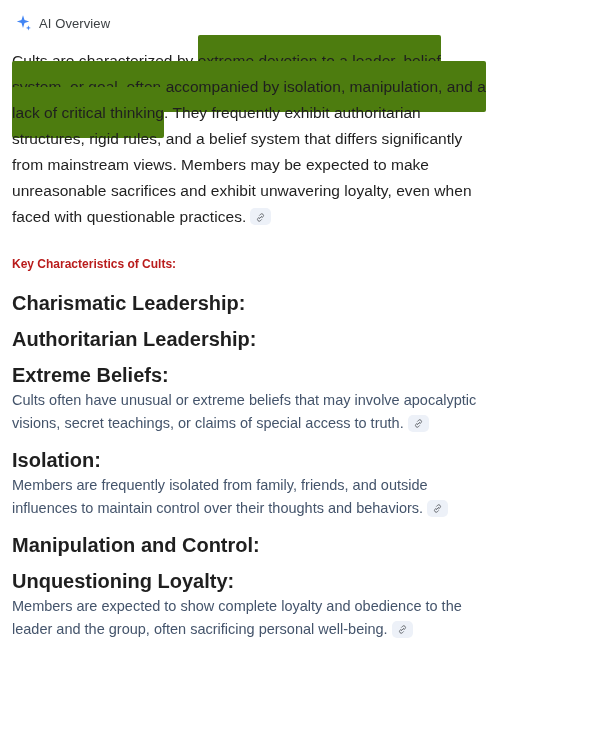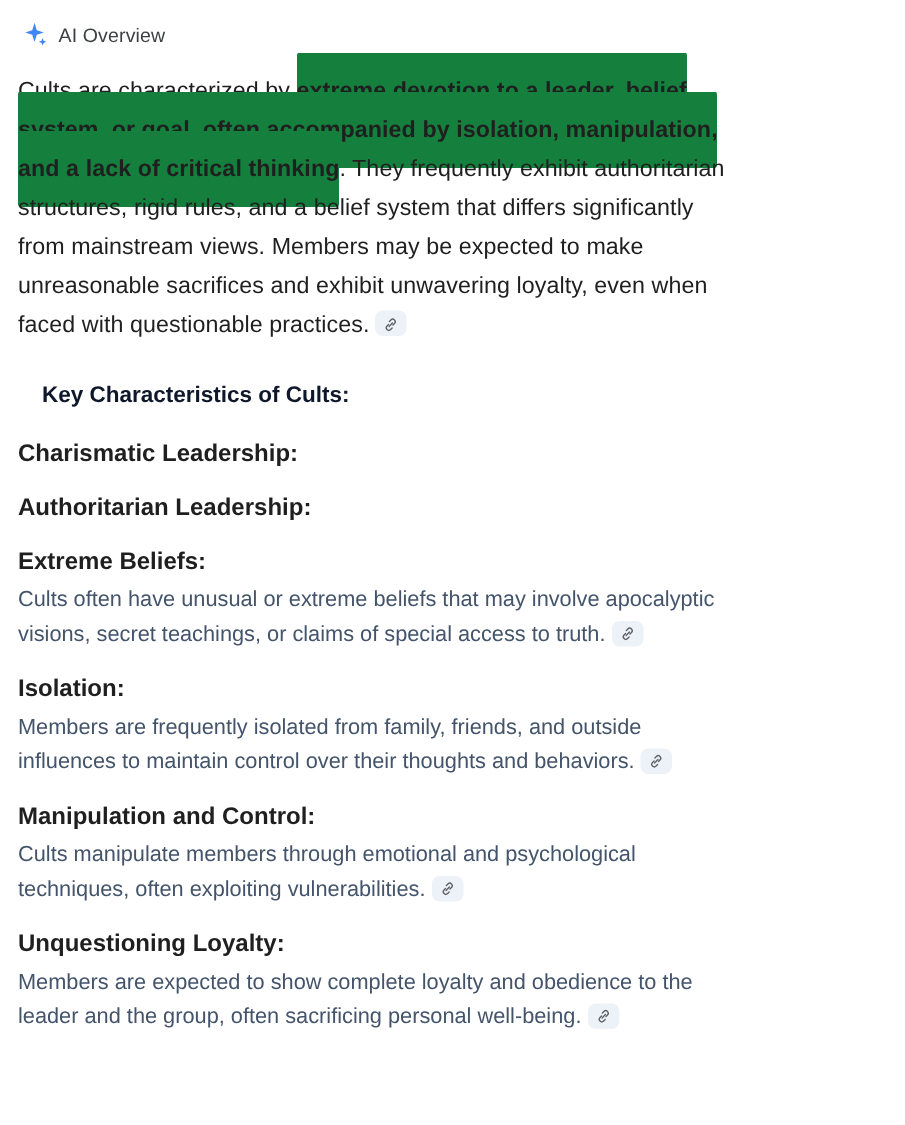--- a/index.html
+++ b/index.html
@@ -43,41 +43,40 @@
 
   
   .intro {
     font-size: 15.5px;
     line-height: 26px;
     color: #1f1f1f;
     margin: 0 0 22px 0;
     letter-spacing: 0.05px;
   }
   .hl {
-    background: #15803d;
+    background: #4d7c0f;
     border-radius: 2px;
     padding: 17px 0;
     box-decoration-break: clone;
-    font-weight: bold;
     -webkit-box-decoration-break: clone;
   }
 
   .section-title {
-    font-size: 15px;
+    font-size: 12px;
     line-height: 24px;
     font-weight: bold;
-    color: #0f172a;
-    margin: 0 0 16px 16px;
+    color: #b91c1c;
+    margin: 0 0 16px 0;
   }
 
   .item {
     margin-bottom: 14px;
   }
   .item-title {
-    font-size: 16px;
+    font-size: 20px;
     font-weight: bold;
     color: #1f1f1f;
     line-height: 22px;
     margin-bottom: 3px;
   }
   .item-body {
     font-size: 14.5px;
     line-height: 23px;
     color: #44546b;
     margin: 0;
@@ -147,25 +146,20 @@
     <div class="item-title">Isolation:</div>
     <p class="item-body"><span>Members are frequently isolated from family, friends, and outside influences to maintain control over their thoughts and behaviors.</span><span class="link-chip"><svg viewBox="0 0 12 12" xmlns="http://www.w3.org/2000/svg">
             <path d="M4.8 7.2 L7.2 4.8" stroke="#5f6368" stroke-width="1" fill="none" stroke-linecap="round"></path>
             <path d="M5.0 3.6 L6.1 2.5 a1.8 1.8 0 0 1 2.6 2.6 L7.6 6.2" stroke="#5f6368" stroke-width="1" fill="none" stroke-linecap="round"></path>
             <path d="M7.0 8.4 L5.9 9.5 a1.8 1.8 0 0 1 -2.6 -2.6 L4.4 5.8" stroke="#5f6368" stroke-width="1" fill="none" stroke-linecap="round"></path>
           </svg></span></p>
   </div>
 
   <div class="item">
     <div class="item-title">Manipulation and Control:</div>
-    <p class="item-body"><span>Cults manipulate members through emotional and psychological techniques, often exploiting vulnerabilities.</span><span class="link-chip"><svg viewBox="0 0 12 12" xmlns="http://www.w3.org/2000/svg">
-            <path d="M4.8 7.2 L7.2 4.8" stroke="#5f6368" stroke-width="1" fill="none" stroke-linecap="round"></path>
-            <path d="M5.0 3.6 L6.1 2.5 a1.8 1.8 0 0 1 2.6 2.6 L7.6 6.2" stroke="#5f6368" stroke-width="1" fill="none" stroke-linecap="round"></path>
-            <path d="M7.0 8.4 L5.9 9.5 a1.8 1.8 0 0 1 -2.6 -2.6 L4.4 5.8" stroke="#5f6368" stroke-width="1" fill="none" stroke-linecap="round"></path>
-          </svg></span></p>
   </div>
 
   <div class="item">
     <div class="item-title">Unquestioning Loyalty:</div>
     <p class="item-body"><span>Members are expected to show complete loyalty and obedience to the leader and the group, often sacrificing personal well-being.</span><span class="link-chip"><svg viewBox="0 0 12 12" xmlns="http://www.w3.org/2000/svg">
             <path d="M4.8 7.2 L7.2 4.8" stroke="#5f6368" stroke-width="1" fill="none" stroke-linecap="round"></path>
             <path d="M5.0 3.6 L6.1 2.5 a1.8 1.8 0 0 1 2.6 2.6 L7.6 6.2" stroke="#5f6368" stroke-width="1" fill="none" stroke-linecap="round"></path>
             <path d="M7.0 8.4 L5.9 9.5 a1.8 1.8 0 0 1 -2.6 -2.6 L4.4 5.8" stroke="#5f6368" stroke-width="1" fill="none" stroke-linecap="round"></path>
           </svg></span></p>
   </div>

